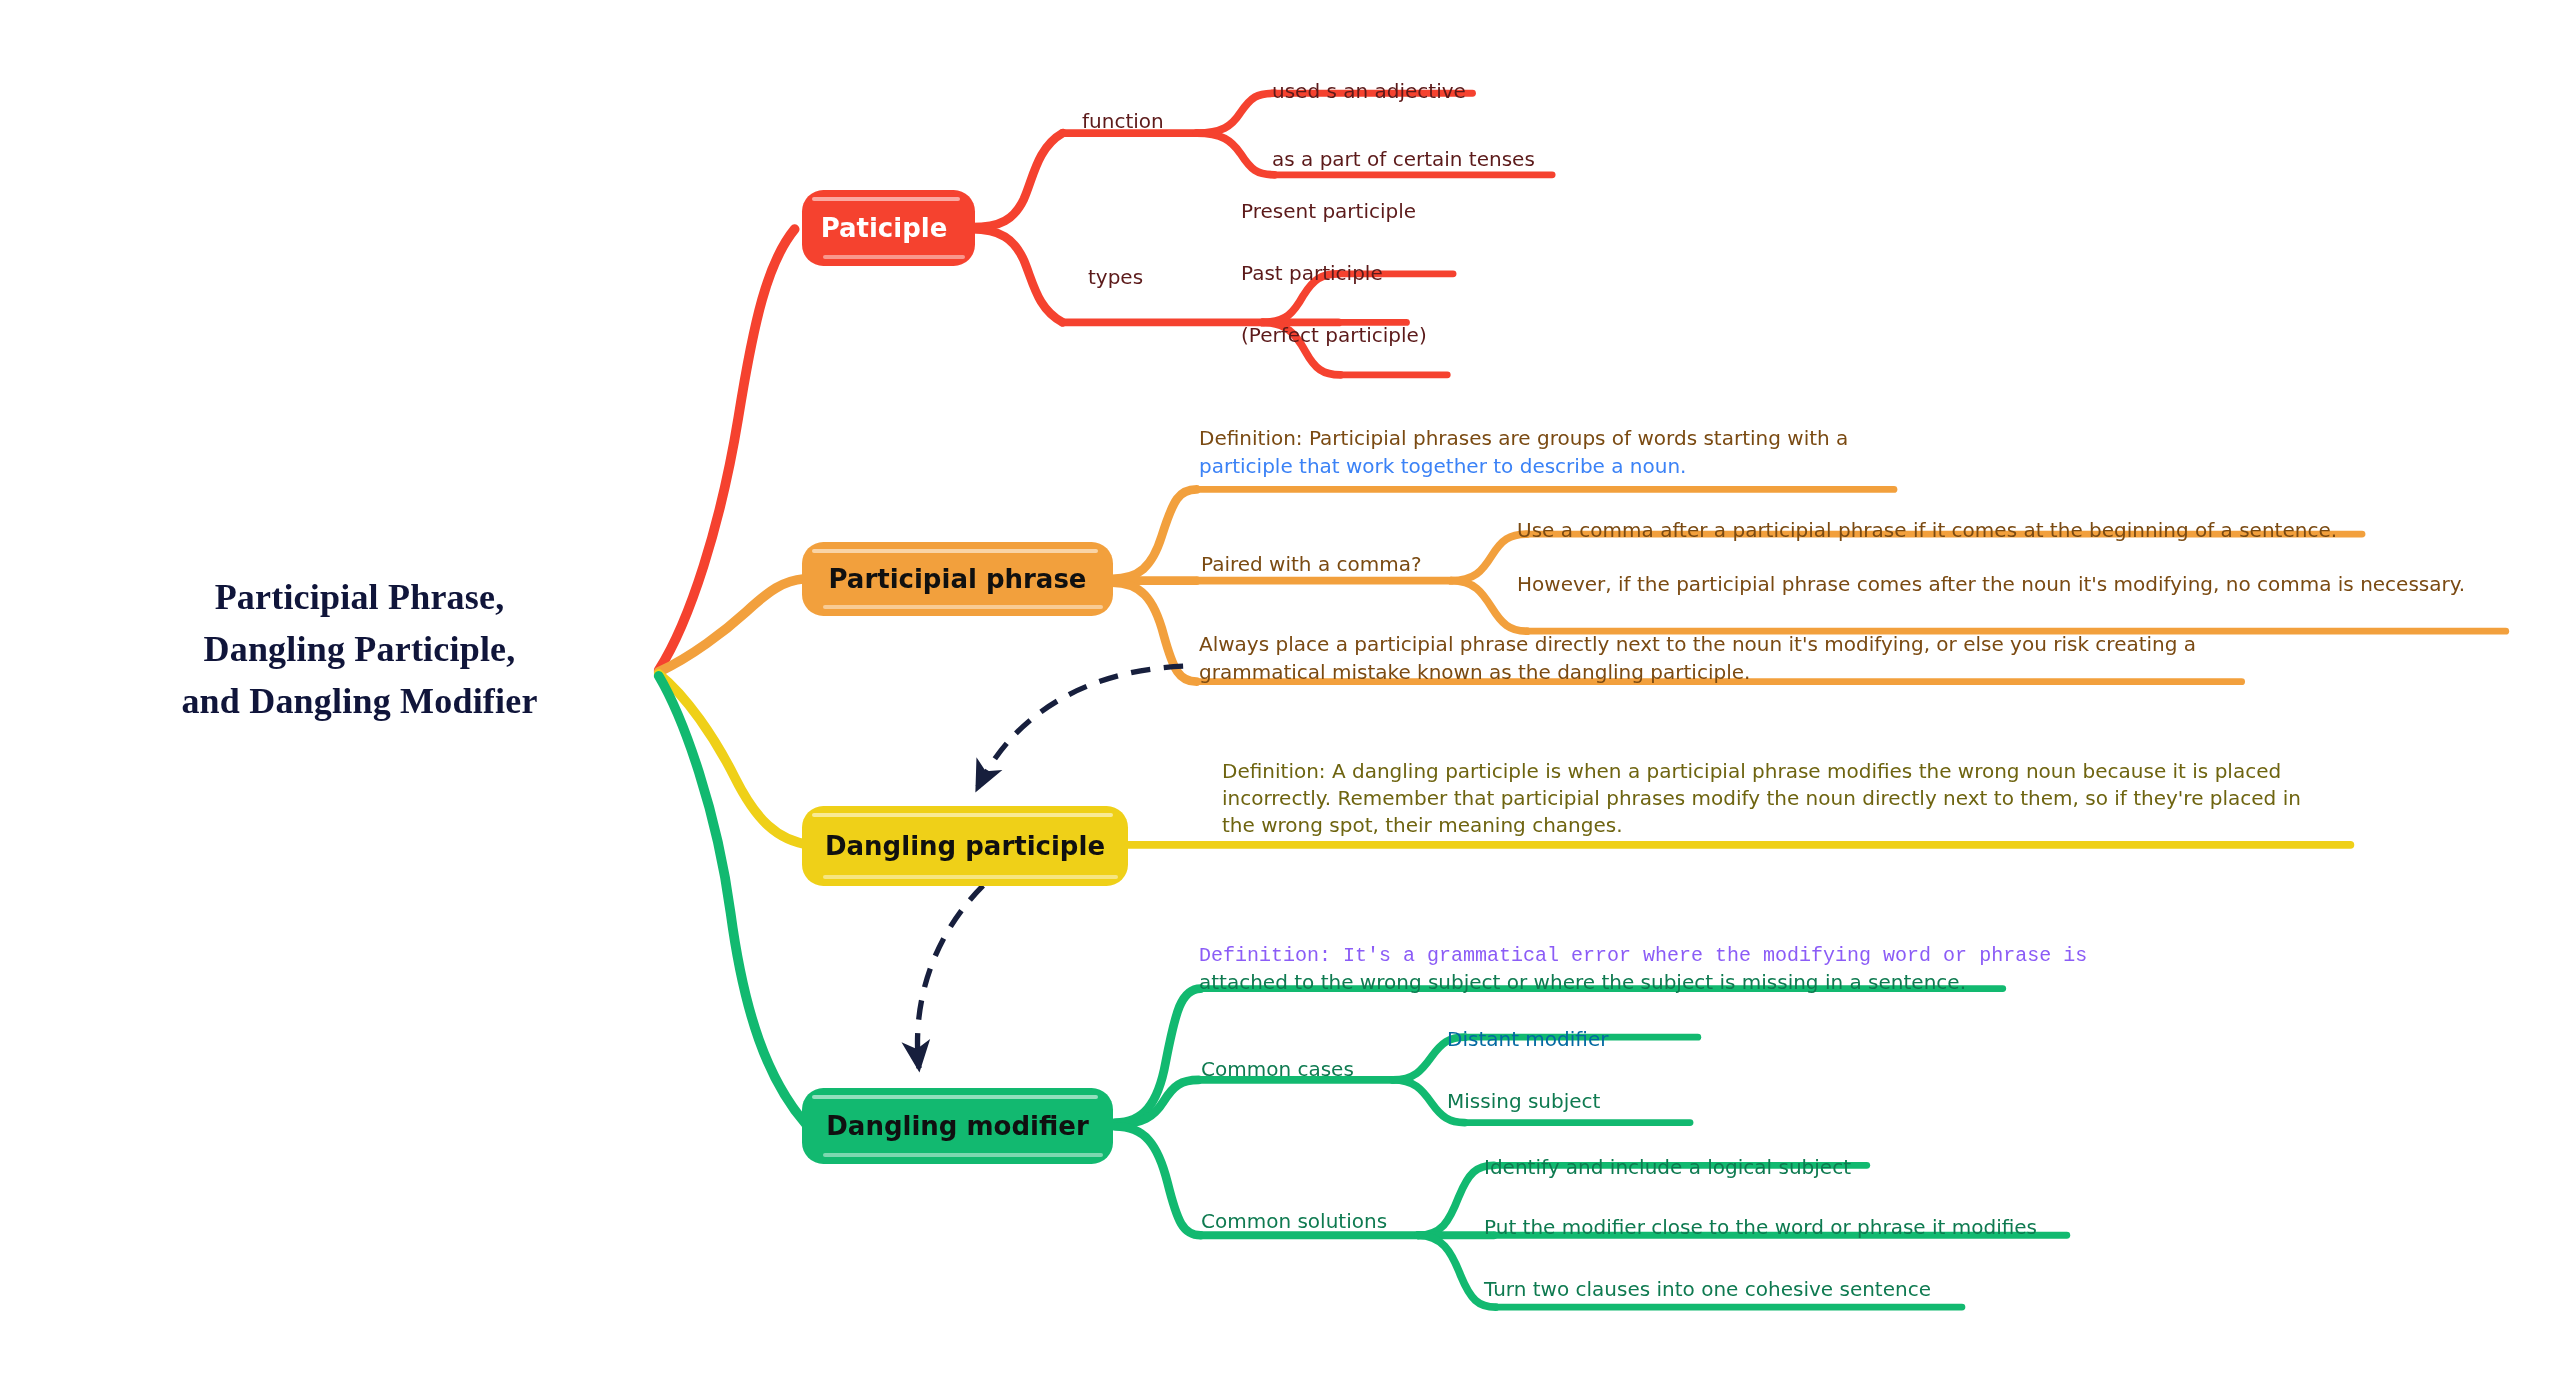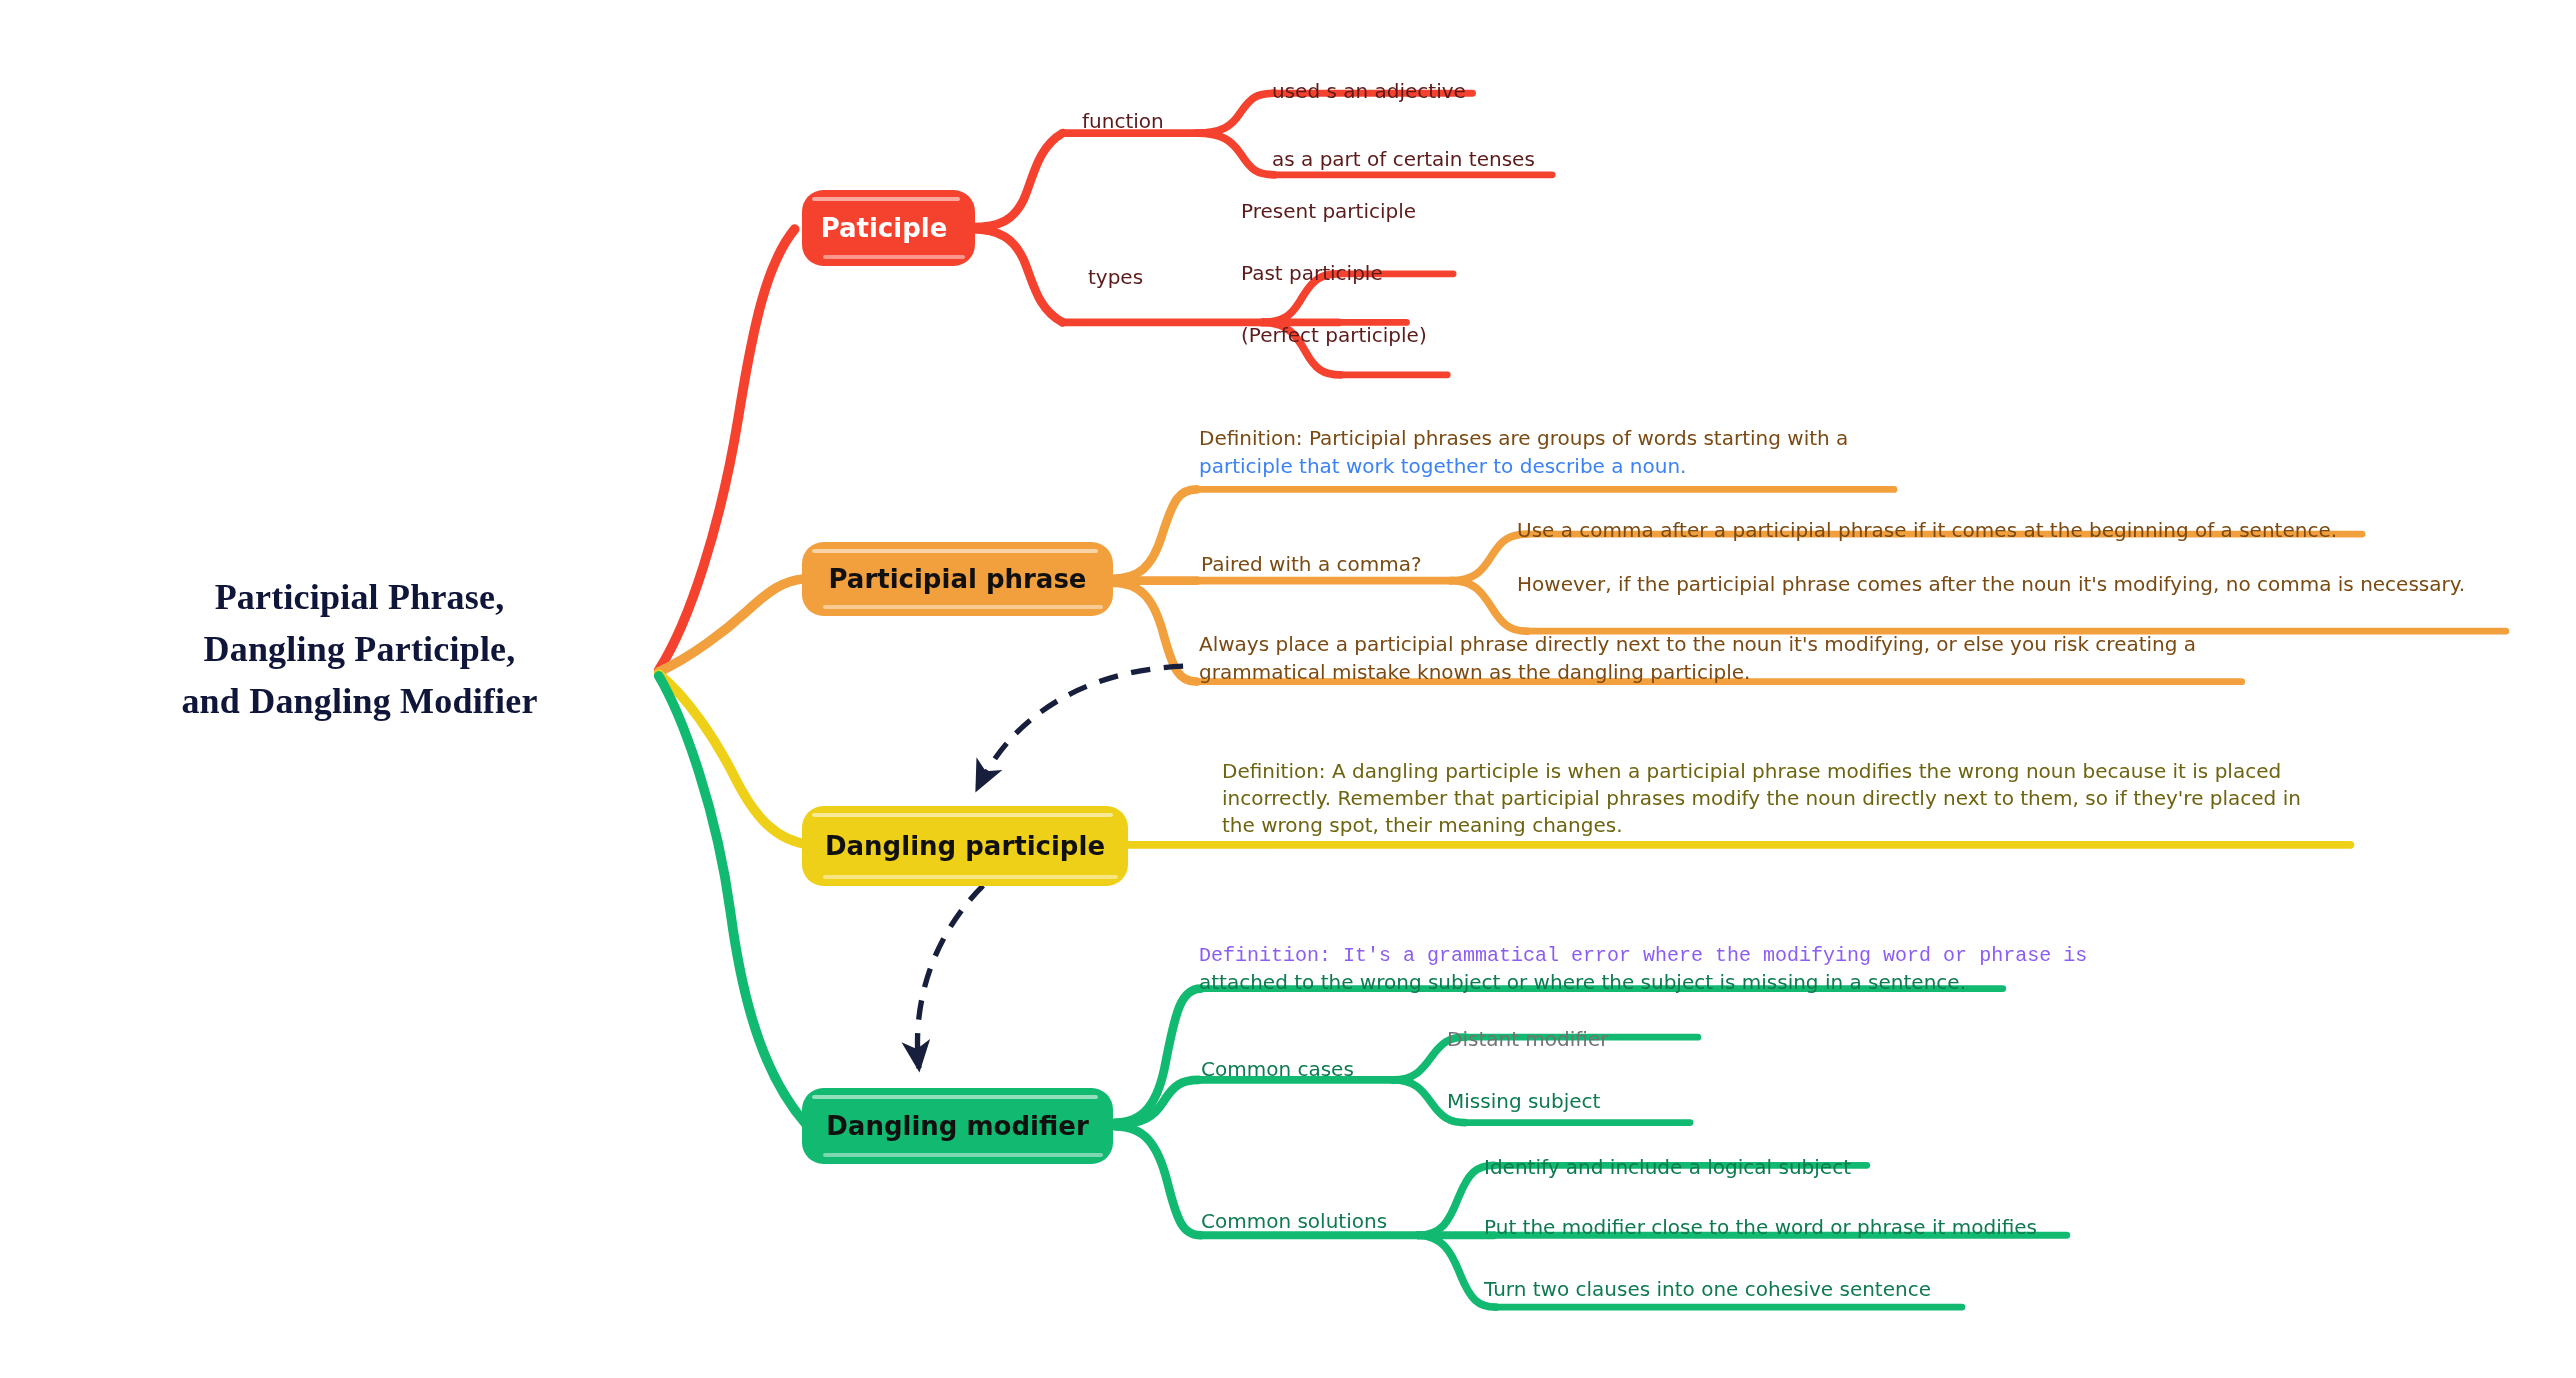--- a/index.html
+++ b/index.html
@@ -226,21 +226,21 @@
 
   <div class="lbl" style="left:1222px; top:785px; color:#6E6410;">incorrectly. Remember that participial phrases modify the noun directly next to them, so if they're placed in</div>
   <div class="lbl" style="left:1222px; top:758px; color:#6E6410;">Definition: A dangling participle is when a participial phrase modifies the wrong noun because it is placed</div>
   <div class="lbl" style="left:1222px; top:812px; color:#6E6410;">the wrong spot, their meaning changes.</div>
 
   <div class="lbl" style="left:1199px; top:942px; color:#8b5cf6;font-family:Liberation Mono, monospace;">Definition: It's a grammatical error where the modifying word or phrase is</div>
   <div class="lbl" style="left:1199px; top:969px; color:#0E7A50;">attached to the wrong subject or where the subject is missing in a sentence.</div>
 
   <div class="lbl" style="left:1201px; top:1056px; color:#0E7A50;">Common cases</div>
 
-  <div class="lbl" style="left:1447px; top:1026px; color:#737373;">Distant modifier</div>
+  <div class="lbl" style="left:1447px; top:1026px; color:#0369a1;">Distant modifier</div>
 
   <div class="lbl" style="left:1447px; top:1088px; color:#0E7A50;">Missing subject</div>
 
   <div class="lbl" style="left:1201px; top:1208px; color:#0E7A50;">Common solutions</div>
 
   <div class="lbl" style="left:1484px; top:1154px; color:#0E7A50;">Identify and include a logical subject</div>
 
   <div class="lbl" style="left:1484px; top:1214px; color:#0E7A50;">Put the modifier close to the word or phrase it modifies</div>
 
   <div class="lbl" style="left:1484px; top:1276px; color:#0E7A50;">Turn two clauses into one cohesive sentence</div>

